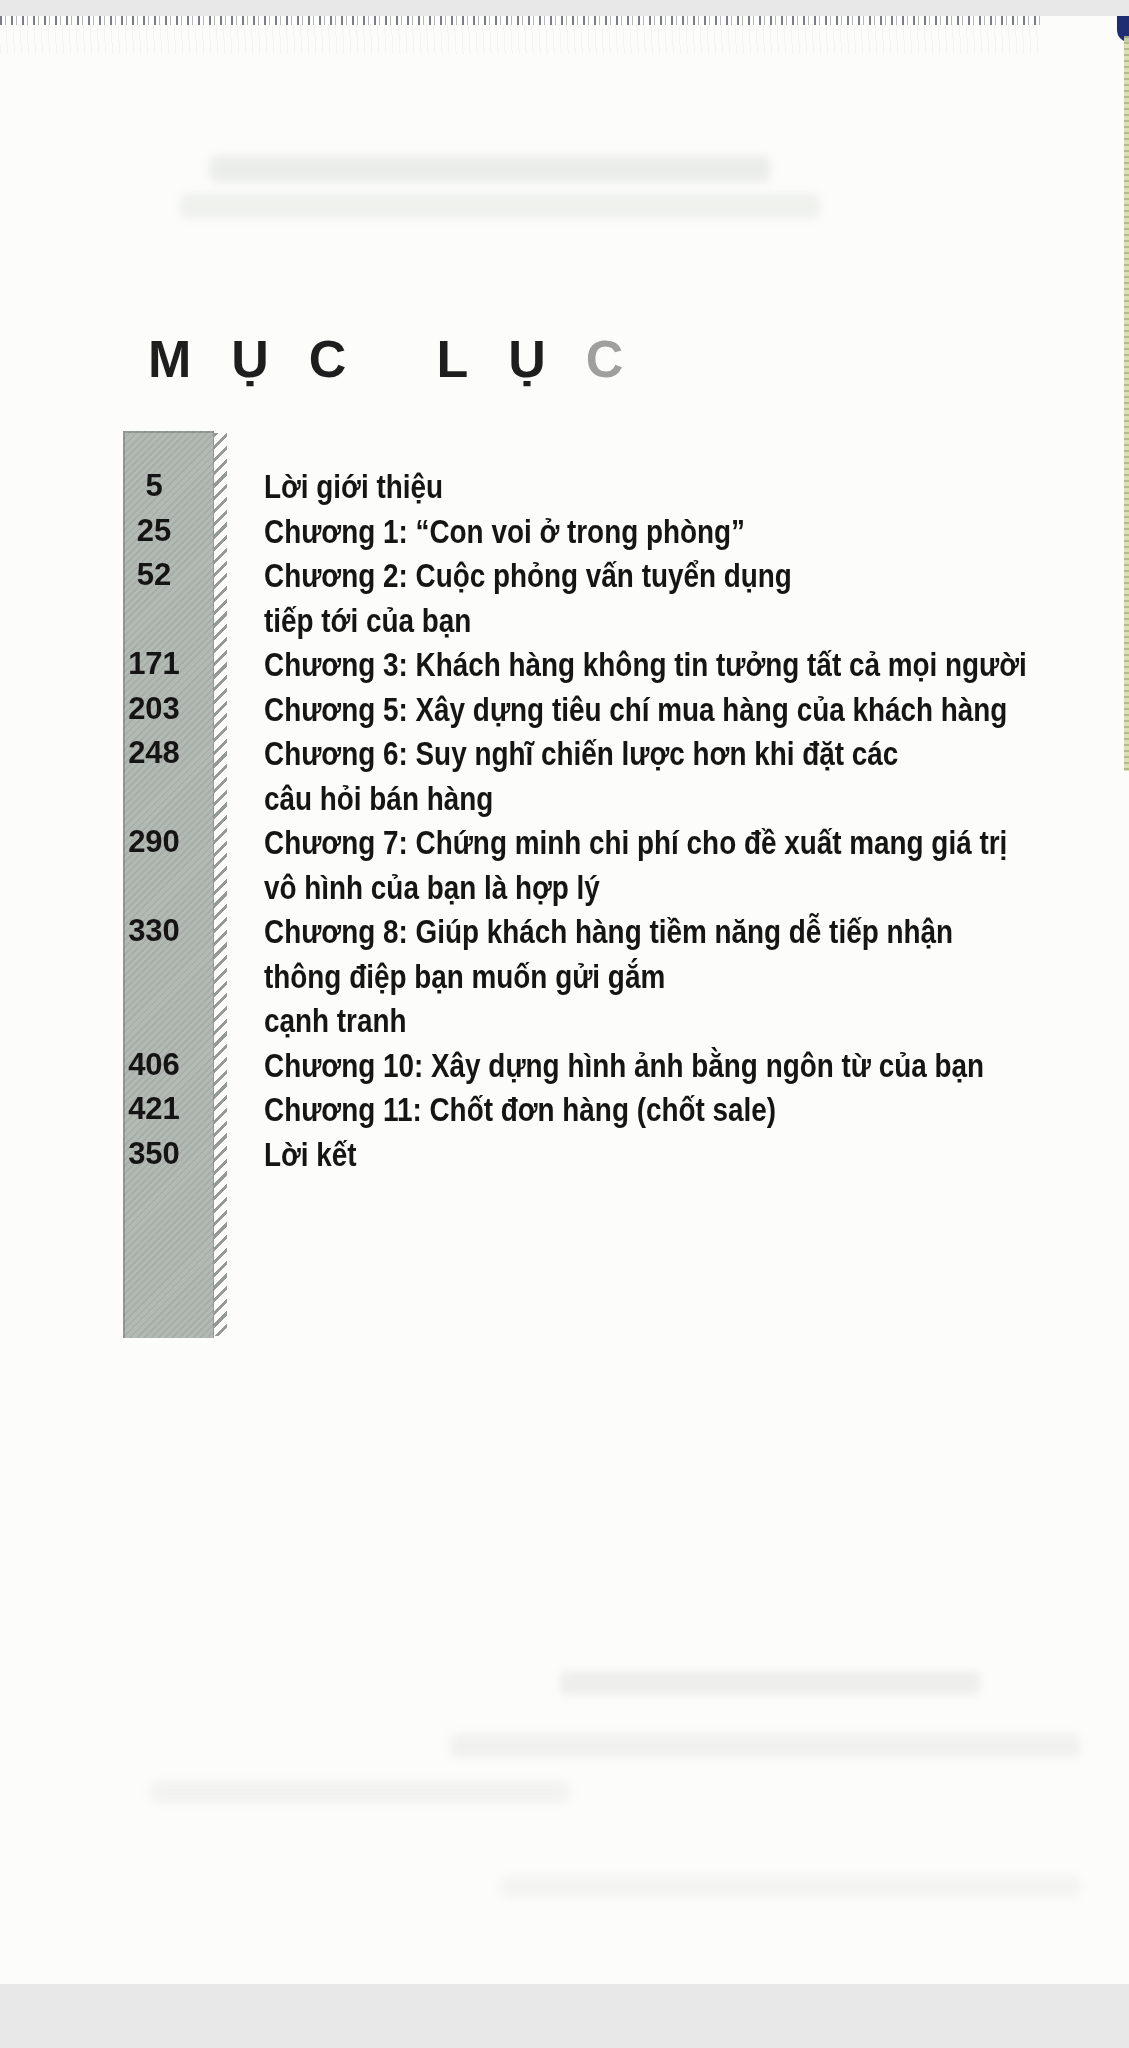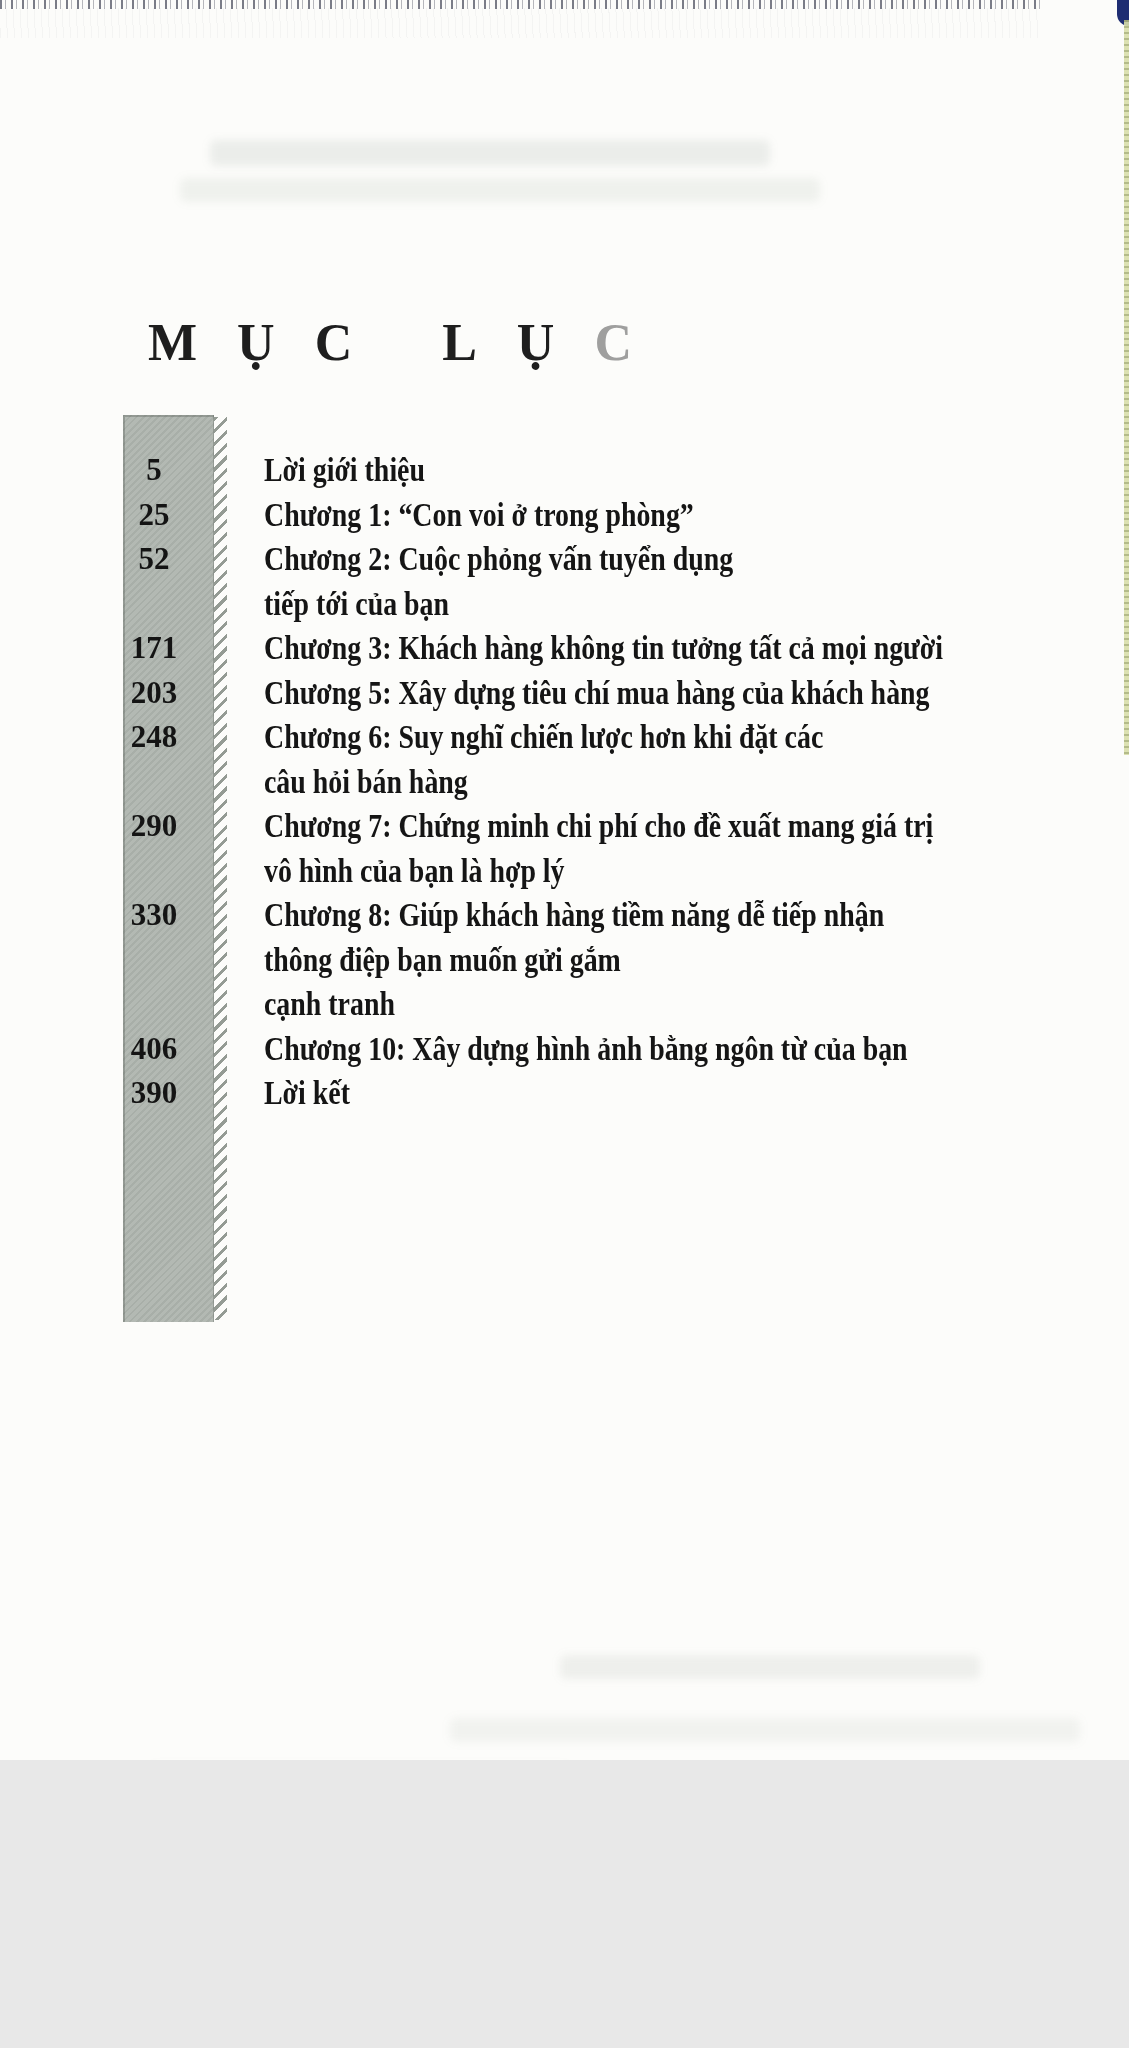--- a/index.html
+++ b/index.html
@@ -1,22 +1,22 @@
 <!DOCTYPE html>
 <html><head>
 <meta charset="utf-8">
 <style>
   html,body{margin:0;padding:0;background:#e8e8e8;}
   .page{
     position:relative;
-    width:1129px;height:1760px;
-    margin:0 auto;
+    width:1129px;height:1968px;
+    margin:16px auto;
     background:#fcfcfa;
     overflow:hidden;
-    font-family:Liberation Serif, serif;
+    font-family:Liberation Sans, sans-serif;
     color:#171717;
   }
   
   .scan-top-band{
     position:absolute;left:0;top:0;width:1040px;height:9px;
     background:
       repeating-linear-gradient(90deg, rgba(35,38,58,.75) 0 2px, rgba(35,38,58,0) 2px 5px, rgba(35,38,58,.4) 5px 6px, rgba(35,38,58,0) 6px 11px);
     opacity:.8;
   }
   .scan-top-speckle{
@@ -153,18 +153,22 @@
         <span class="txt">thông điệp bạn muốn gửi gắm</span>
       </div>
       <div class="toc-line">
         <span class="txt">cạnh tranh</span>
       </div>
       <div class="toc-line">
         <span class="num">406</span>
         <span class="txt">Chương 10: Xây dựng hình ảnh bằng ngôn từ của bạn</span>
       </div>
       <div class="toc-line">
-        <span class="num">390</span>
+        <span class="num">421</span>
+        <span class="txt">Chương 11: Chốt đơn hàng (chốt sale)</span>
+      </div>
+      <div class="toc-line">
+        <span class="num">350</span>
         <span class="txt">Lời kết</span>
       </div>
     </div>
 
 </div>
 
 </body></html>

